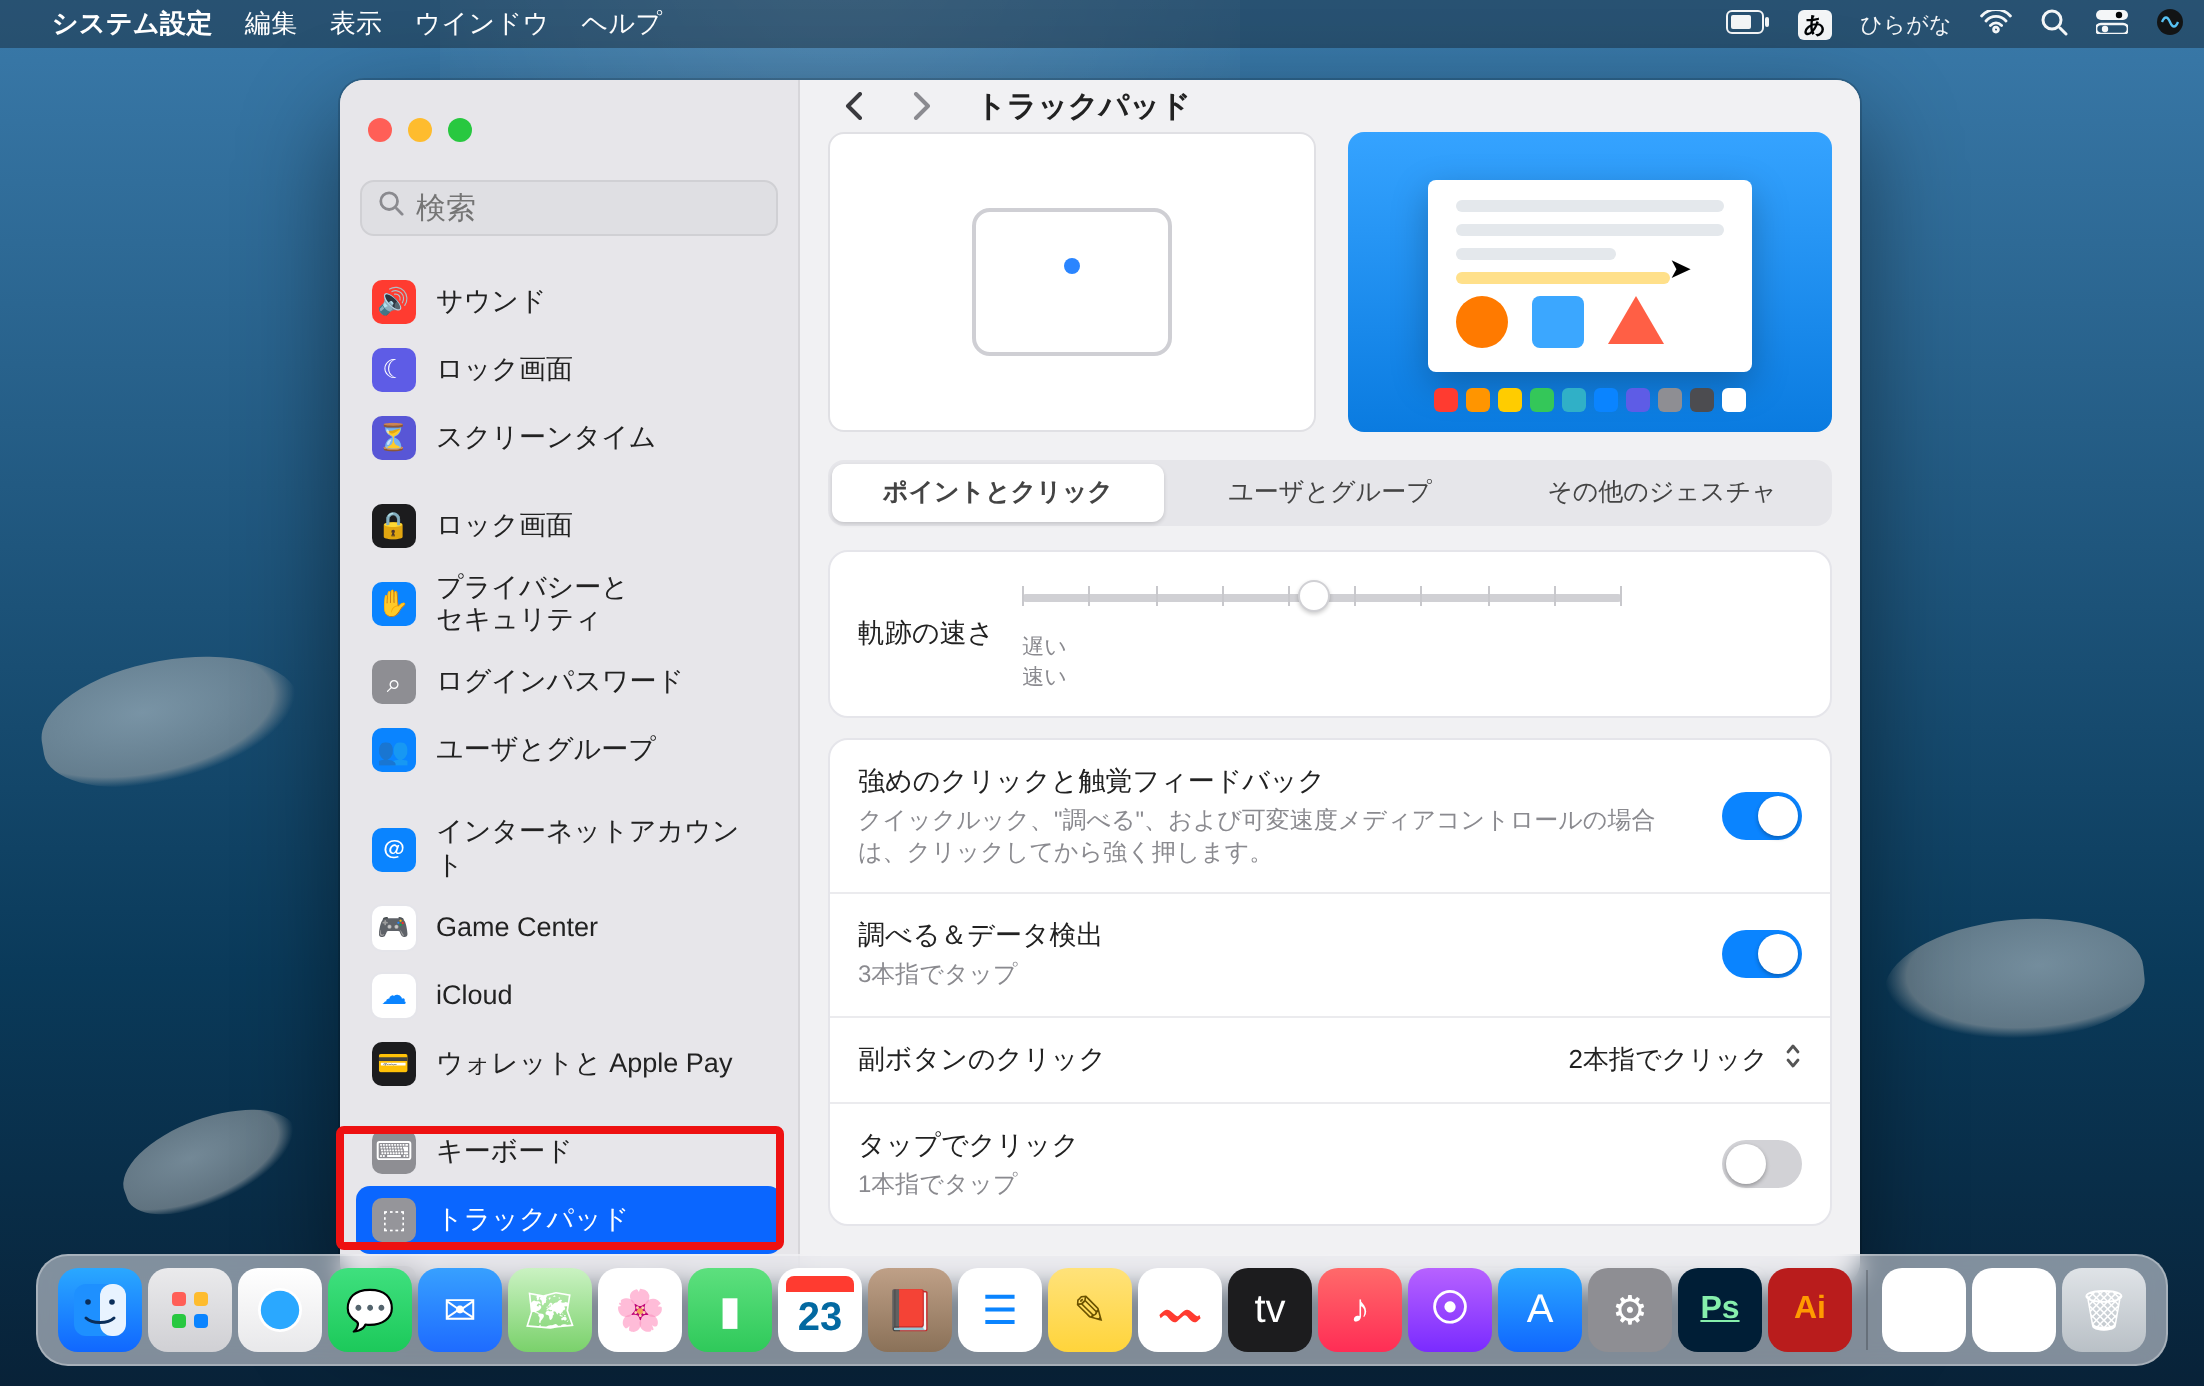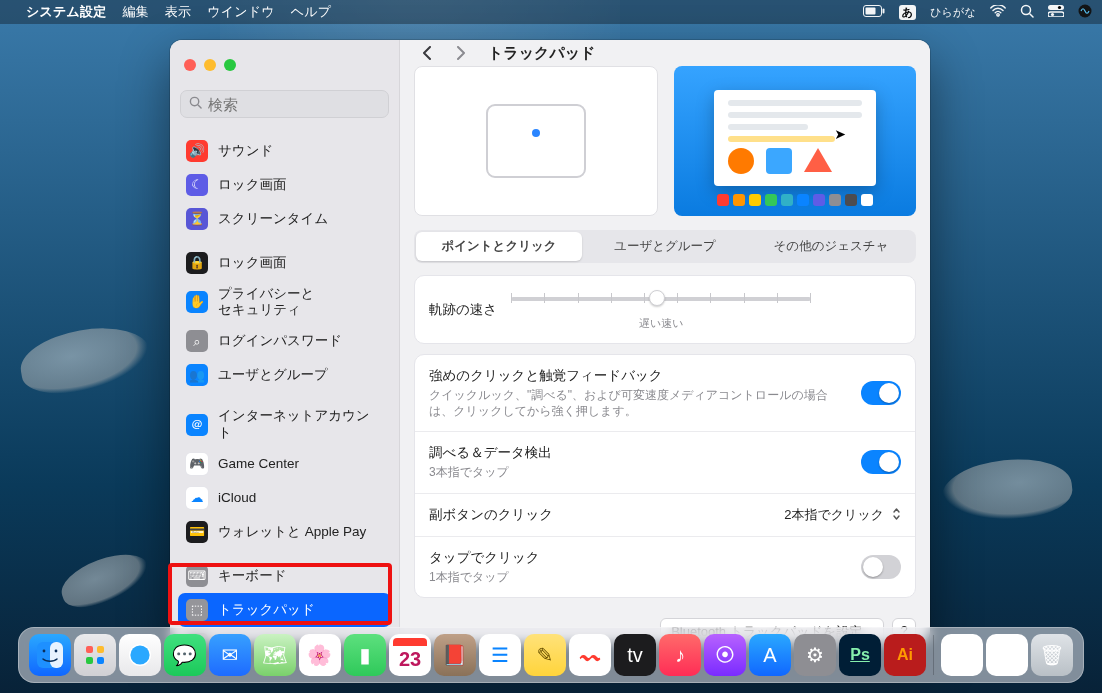--- a/index.html
+++ b/index.html
@@ -85,39 +85,39 @@
   .switch::after{content:""; position:absolute; top:2px; left:2px; width:20px; height:20px; background:#fff; border-radius:50%; box-shadow:0 1px 2px rgba(0,0,0,.3);}
   .switch.on{background:#0a84ff;}
   .switch.on::after{left:auto; right:2px;}
 
   .slider-wrap{flex:1; display:flex; flex-direction:column; gap:4px;}
   .slider-track{width:100%; height:24px; position:relative;}
   .slider-line{position:absolute; left:0; right:0; top:9px; height:4px; background:#d0d0d4; border-radius:2px;}
   .slider-ticks{position:absolute; left:0; right:0; top:5px; display:flex; justify-content:space-between;}
   .slider-ticks i{width:1px; height:10px; background:#c8c8cc; display:block;}
   .slider-knob{position:absolute; top:2px; width:16px; height:16px; background:#fff; border:1px solid #d0d0d4; border-radius:50%; box-shadow:0 1px 2px rgba(0,0,0,.2);}
-  .slider-labels{display:flex; justify-content:center; font-size:11px; color:#8a8a8f;}
+  .slider-labels{display:flex; justify-content:flex-end; font-size:11px; color:#8a8a8f;flex-direction:column;}
 
   .select-like{display:flex; align-items:center; font-size:13px; color:#222; gap:8px;}
   .select-like .chev{font-size:11px; color:#666; line-height:1;}
 
   .footer-row{display:flex; justify-content:flex-end; gap:8px; padding:10px 14px 16px;}
   .btn{padding:4px 10px; background:#fff; border:1px solid #d4d4d8; border-radius:6px; font-size:13px; color:#222; box-shadow:0 1px 1px rgba(0,0,0,.05);}
   .help-btn{width:24px; height:24px; padding:0; display:flex; align-items:center; justify-content:center;}
 
   
   .dock{position:absolute; bottom:10px; left:50%; transform:translateX(-50%); height:56px; padding:4px 10px; background:rgba(230,230,235,.55); border:1px solid rgba(255,255,255,.3); border-radius:16px; display:flex; align-items:center; gap:3px; backdrop-filter:blur(6px);}
   .dock .app{width:42px; height:42px; border-radius:10px; display:flex; align-items:center; justify-content:center; font-size:20px; color:#fff; background:linear-gradient(180deg,#cfd3d8,#9aa0a6);}
   .dock .sep{width:1px; height:40px; background:rgba(0,0,0,.2); margin:0 4px;}
   .dock .finder{background:linear-gradient(180deg,#2aa8ff,#1067ff);}
   .dock .launchpad{background:linear-gradient(180deg,#eaeaec,#d0d0d4);}  
   .dock .safari{background:linear-gradient(180deg,#ffffff,#e8e8ea); color:#2188ff;}
   .dock .mail{background:linear-gradient(180deg,#37a0ff,#1e6bff);}
   .dock .contacts{background:linear-gradient(180deg,#bfa087,#8a7158);}
-  .dock .calendar{background:#fff; color:#be185d; font-size:20px; font-weight:700; position:relative;}
+  .dock .calendar{background:#fff; color:#0369a1; font-size:20px; font-weight:700; position:relative;}
   .dock .calendar::before{content:""; position:absolute; top:4px; left:4px; right:4px; height:8px; background:#ff3b30; border-radius:4px 4px 0 0;}
   .dock .reminders{background:#fff; color:#0a84ff;}
   .dock .notes{background:linear-gradient(180deg,#ffe27a,#ffd43b); color:#6b5200;}
   .dock .tv{background:#1c1c1e;}
   .dock .music{background:linear-gradient(180deg,#ff6a6a,#ff2d55);}
   .dock .podcasts{background:linear-gradient(180deg,#b762ff,#7a2bff);}
   .dock .appstore{background:linear-gradient(180deg,#2aa8ff,#1067ff);}
   .dock .prefs{background:#8e8e93;}
   .dock .photoshop{background:#001e36; color:#86efac; font-weight:800; font-size:16px;text-decoration:underline;}
   .dock .illustrator{background:#b91c1c; color:#ff9a00; font-weight:800; font-size:16px;}

